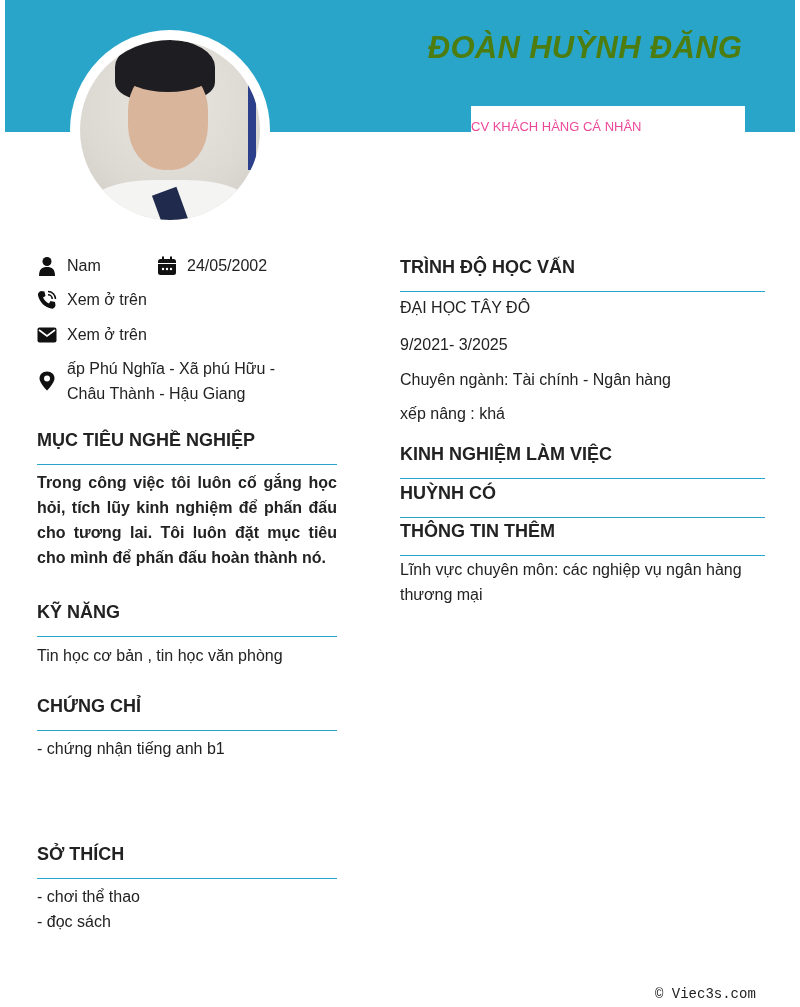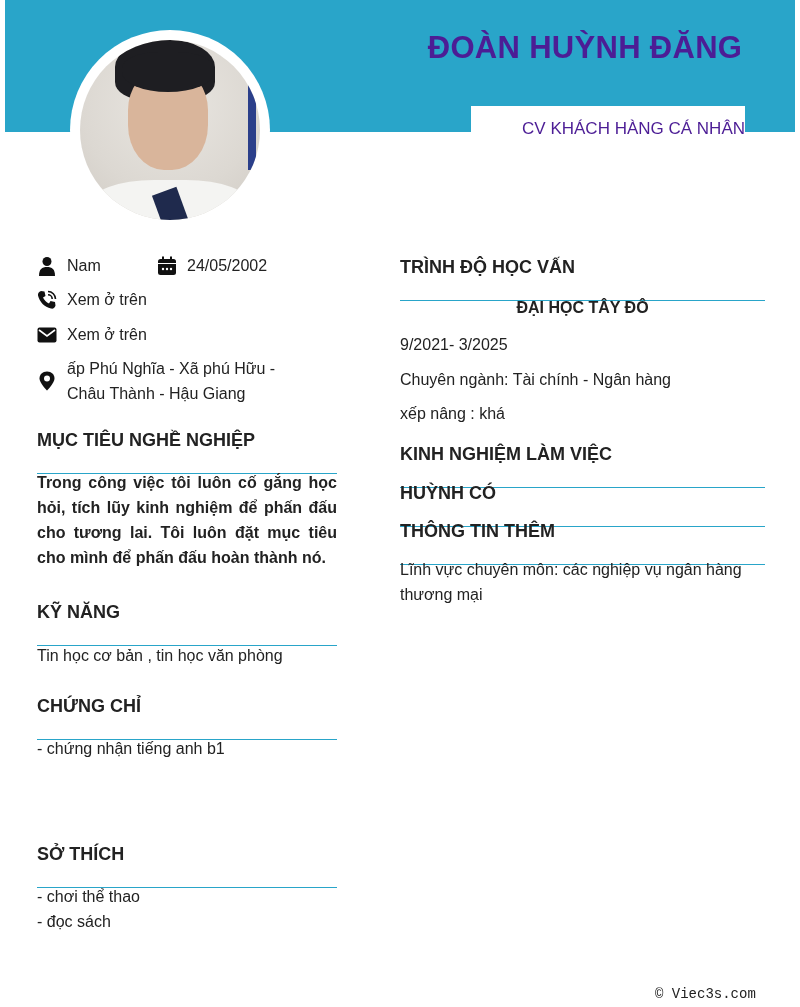--- a/index.html
+++ b/index.html
@@ -1,38 +1,38 @@
 <!DOCTYPE html>
 <html><head>
 <meta charset="utf-8">
 <style>
   * { box-sizing: border-box; margin: 0; padding: 0; }
   html, body { width: 800px; height: 1007px; background: #ffffff; overflow: hidden; }
   body { font-family: "Liberation Sans", "DejaVu Sans", sans-serif; color: #222; position: relative; }
 
   .header-band { position: absolute; left: 5px; top: 0; width: 790px; height: 132px; background: #29a5c9; }
-  .name { position: absolute; left: 400px; top: 30px; width: 370px; text-align: center; color: #4c1d95; font-size: 31px; font-weight: bold; letter-spacing: 0.3px; }
+  .name { position: absolute; left: 400px; top: 30px; width: 370px; text-align: center; color: #4d7c0f; font-size: 31px; font-weight: bold; letter-spacing: 0.3px; font-style: italic; }
   .subtitle-box { position: absolute; left: 471px; top: 106px; width: 274px; height: 44px; background: #ffffff; }
-  .subtitle { position: absolute; left: 471px; top: 119px; width: 274px; text-align: right; font-size: 17px; color: #4c1d95; }
+  .subtitle { position: absolute; left: 471px; top: 119px; width: 274px; text-align: left; font-size: 13px; color: #ec4899; }
 
   .photo-ring { position: absolute; left: 70px; top: 30px; width: 200px; height: 200px; border-radius: 50%; background: #ffffff; }
   .photo { position: absolute; left: 80px; top: 40px; width: 180px; height: 180px; border-radius: 50%; overflow: hidden;
            background: radial-gradient(circle at 50% 35%, #e9e6e1 0%, #dcd8d2 60%, #cfcac3 100%); }
   .photo .hair { position: absolute; left: 35px; top: 0px; width: 100px; height: 60px; background: #1e1e22; border-radius: 45% 45% 30% 30%; }
   .photo .face { position: absolute; left: 48px; top: 30px; width: 80px; height: 100px; background: #d9b59b; border-radius: 40% 40% 45% 45%; }
   .photo .fringe { position: absolute; left: 42px; top: 12px; width: 92px; height: 40px; background: #1e1e22; border-radius: 40% 40% 50% 50%; }
   .photo .shirt { position: absolute; left: 10px; top: 140px; width: 160px; height: 60px; background: #f4f4f2; border-radius: 40% 40% 0 0; }
   .photo .tie { position: absolute; left: 78px; top: 150px; width: 26px; height: 40px; background: #1f2a4d; transform: rotate(-20deg); }
   .photo .edge { position: absolute; left: 168px; top: 40px; width: 8px; height: 90px; background: #2b3f8a; }
 
   .contact { position: absolute; font-size: 16px; color: #222; line-height: 24px; }
   .contact .icon { position: absolute; left: 0; top: 2px; width: 20px; height: 20px; }
   .contact .text { position: absolute; left: 30px; top: 0; white-space: nowrap; text-align: right; }
 
-  .section-title { position: absolute; font-size: 18px; font-weight: bold; color: #222; padding-bottom: 22px; border-bottom: 1.5px solid #29a5c9; }
+  .section-title { position: absolute; font-size: 18px; font-weight: bold; color: #222; padding-bottom: 13px; border-bottom: 1.5px solid #29a5c9; }
   .left-col { left: 37px; width: 300px; }
   .right-col { left: 400px; width: 365px; }
 
   .body-text { position: absolute; font-size: 16px; line-height: 25px; color: #222; }
   .justify { text-align: justify; text-align-last: left; }
 
   .footer { position: absolute; left: 655px; top: 986px; font-family: "Liberation Mono", "DejaVu Sans Mono", monospace; font-size: 14px; color: #222; }
 </style>
 </head>
 <body>
@@ -106,21 +106,21 @@
   <div>- chứng nhận tiếng anh b1</div>
 </div>
 
 <div class="section-title left-col" style="top:844px;">SỞ THÍCH</div>
 <div class="body-text left-col" style="top:884px;">
   <div>- chơi thể thao</div>
   <div>- đọc sách</div>
 </div>
 
 <div class="section-title right-col" style="top:257px;">TRÌNH ĐỘ HỌC VẤN</div>
-<div class="body-text right-col" style="top:295px; font-weight:bold;text-align:center;">ĐẠI HỌC TÂY ĐÔ</div>
+<div class="body-text right-col" style="top:295px; font-weight:normal;">ĐẠI HỌC TÂY ĐÔ</div>
 <div class="body-text right-col" style="top:332px;">9/2021- 3/2025</div>
 <div class="body-text right-col" style="top:367px;">Chuyên ngành: Tài chính - Ngân hàng</div>
 <div class="body-text right-col" style="top:401px;">xếp nâng : khá</div>
 
 <div class="section-title right-col" style="top:444px;">KINH NGHIỆM LÀM VIỆC</div>
 <div class="section-title right-col" style="top:483px;">HUỲNH CÓ</div>
 
 <div class="section-title right-col" style="top:521px;">THÔNG TIN THÊM</div>
 <div class="body-text right-col" style="top:557px;">Lĩnh vực chuyên môn: các nghiệp vụ ngân hàng thương mại</div>
 

